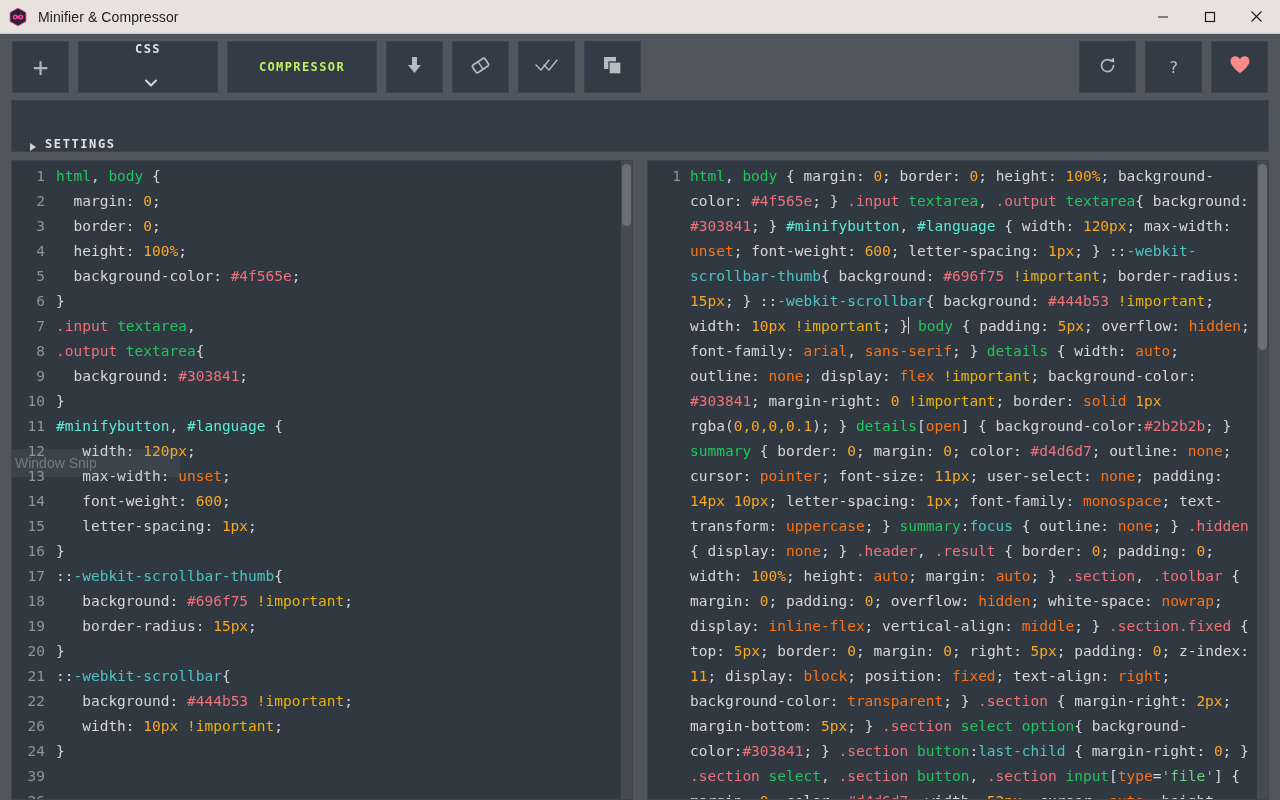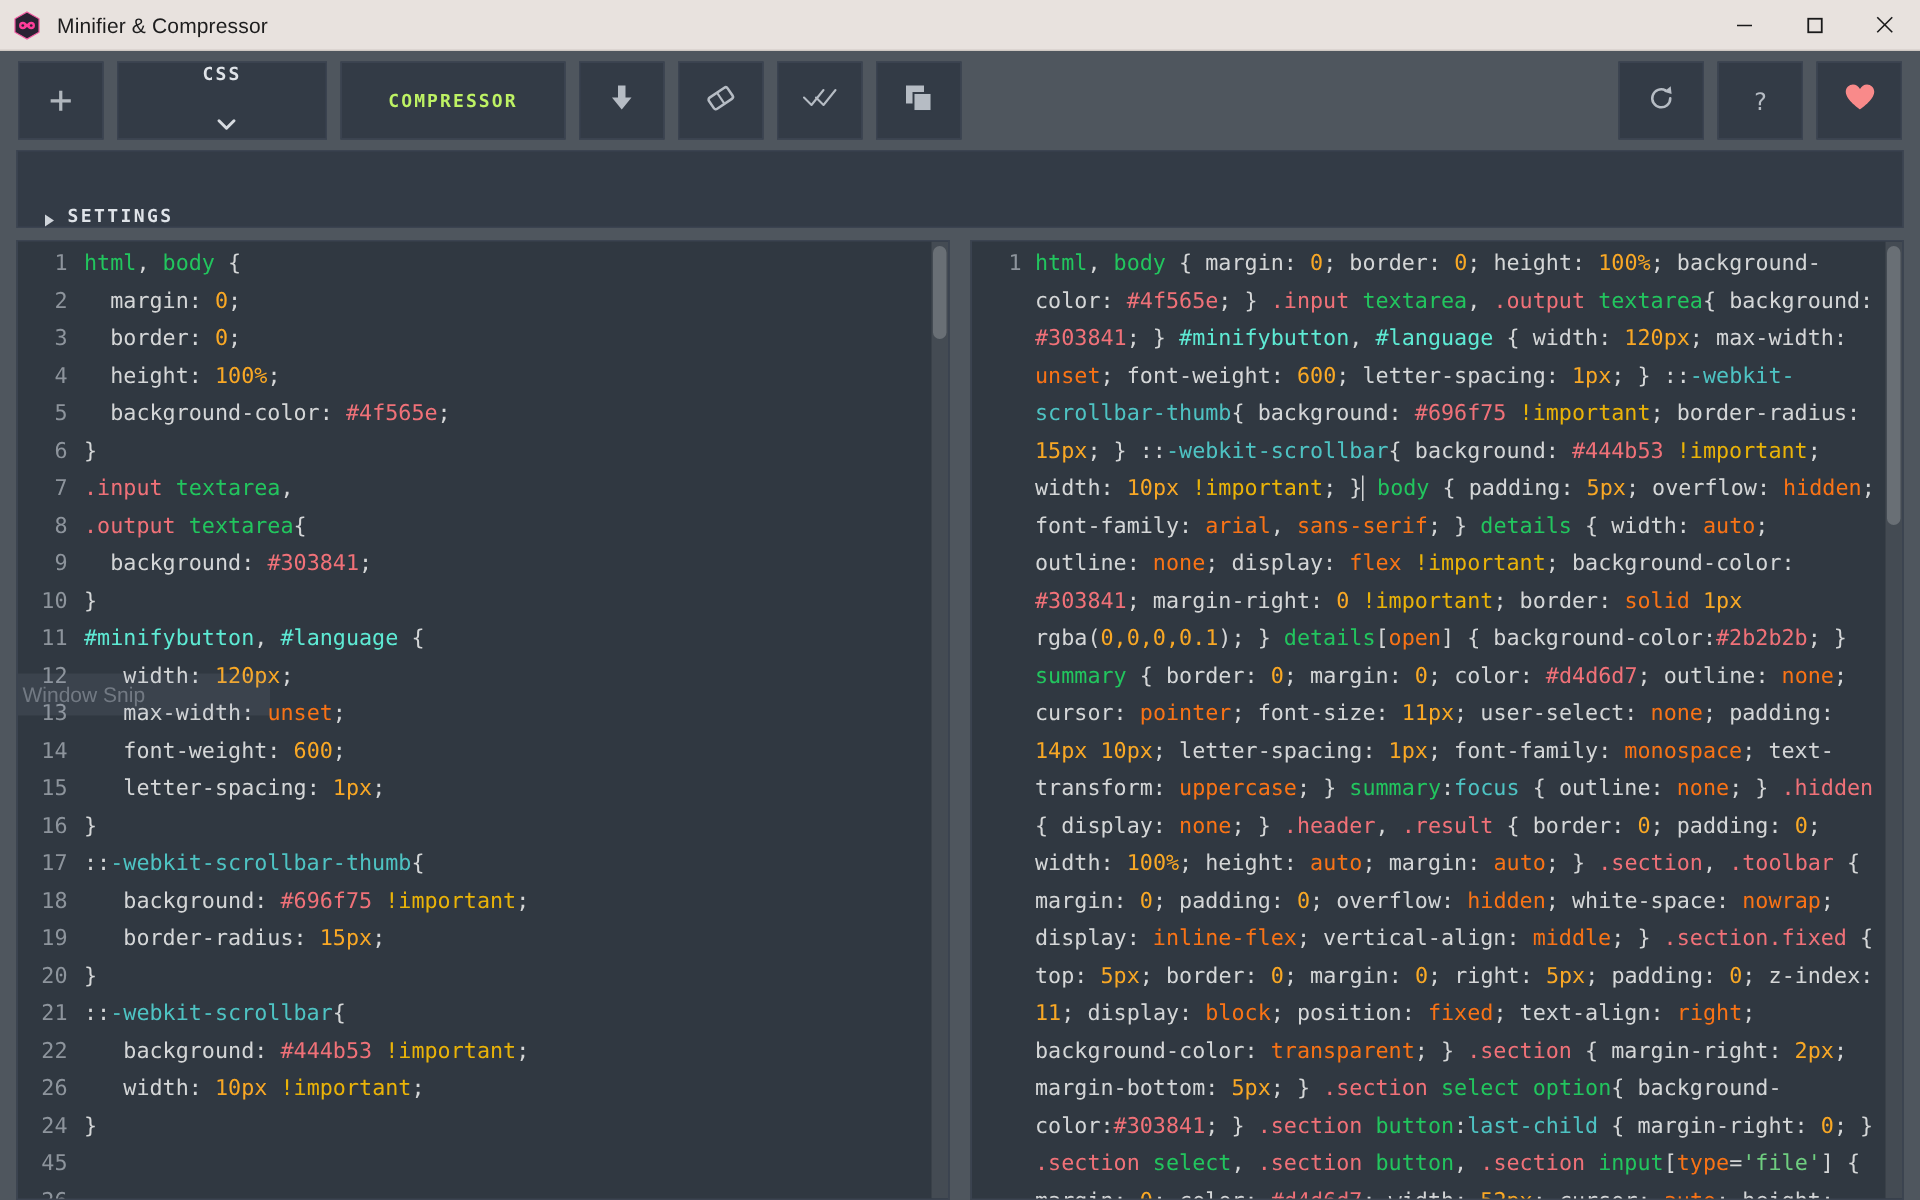--- a/index.html
+++ b/index.html
@@ -414,21 +414,21 @@
             <div>15</div>
             <div>16</div>
             <div>17</div>
             <div>18</div>
             <div>19</div>
             <div>20</div>
             <div>21</div>
             <div>22</div>
             <div>26</div>
             <div>24</div>
-            <div>45</div>
+            <div>39</div>
             <div>26</div>
           </div>
         <div class="code" id="in-code"><div><span class="t-sel">html</span><span class="t-punc">, </span><span class="t-sel">body</span> <span class="t-punc">{</span></div><div>  <span class="t-prop">margin</span><span class="t-punc">: </span><span class="t-num">0</span><span class="t-punc">;</span></div><div>  <span class="t-prop">border</span><span class="t-punc">: </span><span class="t-num">0</span><span class="t-punc">;</span></div><div>  <span class="t-prop">height</span><span class="t-punc">: </span><span class="t-num">100%</span><span class="t-punc">;</span></div><div>  <span class="t-prop">background-color</span><span class="t-punc">: </span><span class="t-color">#4f565e</span><span class="t-punc">;</span></div><div><span class="t-punc">}</span></div><div><span class="t-class">.input</span> <span class="t-sel">textarea</span><span class="t-punc">,</span></div><div><span class="t-class">.output</span> <span class="t-sel">textarea</span><span class="t-punc">{</span></div><div>  <span class="t-prop">background</span><span class="t-punc">: </span><span class="t-color">#303841</span><span class="t-punc">;</span></div><div><span class="t-punc">}</span></div><div><span class="t-id">#minifybutton</span><span class="t-punc">, </span><span class="t-id">#language</span> <span class="t-punc">{</span></div><div>   <span class="t-prop">width</span><span class="t-punc">: </span><span class="t-num">120px</span><span class="t-punc">;</span></div><div>   <span class="t-prop">max-width</span><span class="t-punc">: </span><span class="t-val">unset</span><span class="t-punc">;</span></div><div>   <span class="t-prop">font-weight</span><span class="t-punc">: </span><span class="t-num">600</span><span class="t-punc">;</span></div><div>   <span class="t-prop">letter-spacing</span><span class="t-punc">: </span><span class="t-num">1px</span><span class="t-punc">;</span></div><div><span class="t-punc">}</span></div><div><span class="t-punc">::</span><span class="t-pseudo">-webkit-scrollbar-thumb</span><span class="t-punc">{</span></div><div>   <span class="t-prop">background</span><span class="t-punc">: </span><span class="t-color">#696f75</span> <span class="t-imp">!important</span><span class="t-punc">;</span></div><div>   <span class="t-prop">border-radius</span><span class="t-punc">: </span><span class="t-num">15px</span><span class="t-punc">;</span></div><div><span class="t-punc">}</span></div><div><span class="t-punc">::</span><span class="t-pseudo">-webkit-scrollbar</span><span class="t-punc">{</span></div><div>   <span class="t-prop">background</span><span class="t-punc">: </span><span class="t-color">#444b53</span> <span class="t-imp">!important</span><span class="t-punc">;</span></div><div>   <span class="t-prop">width</span><span class="t-punc">: </span><span class="t-num">10px</span> <span class="t-imp">!important</span><span class="t-punc">;</span></div><div><span class="t-punc">}</span></div><div>&nbsp;</div><div>&nbsp;</div></div>
       </div>
       <div class="snip-ghost">Window Snip</div>
       <div class="sbar sbar-left">
         <div class="sthumb"></div>
       </div>
     </div>
 

